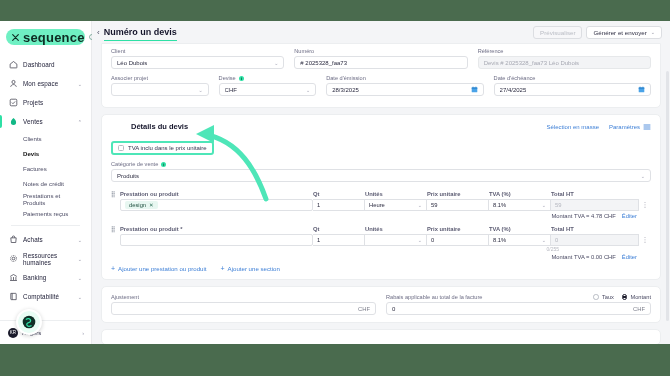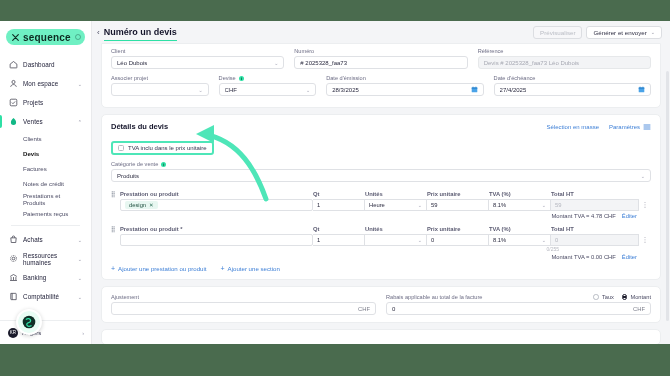--- a/index.html
+++ b/index.html
@@ -29,21 +29,21 @@
     background: #6ff0c3;
     border-radius: 8px;
     display: flex; align-items: center; gap: 4px;
     padding: 0 6px;
   }
   .logo-mark {
     width: 7px; height: 7px; flex: none;
     color: #0d2b22;
   }
   .logo-text {
-    font-size: 10px; font-weight: bold; color: #0d2b22;
+    font-size: 13px; font-weight: bold; color: #0d2b22;
     letter-spacing: .2px; flex: 1;
   }
   .logo-dot {
     width: 6px; height: 6px; border-radius: 50%;
     border: 1px solid #2e7a62; opacity: .55; flex: none;
   }
   .nav { padding: 0 5px; }
   .nav-item {
     display: flex; align-items: center; gap: 5px;
     height: 19px; padding: 0 4px; border-radius: 4px;
@@ -141,21 +141,21 @@
     height: 13px; border: 1px solid #dfe1e5; border-radius: 3px;
     background: #fff; display: flex; align-items: center;
     padding: 0 5px; font-size: 6px; color: #2b2b40; gap: 4px;
   }
   .fctl.muted { background: #f3f4f6; color: #a7a9b3; border-color: #e6e8ea; }
   .fctl .val { flex: 1; overflow: hidden; white-space: nowrap; }
   .fctl .cv { font-size: 5px; color: #9a9aae; }
   .cal { width: 7px; height: 7px; color: #4aa3e8; flex: none; }
   
   .sec-head { display: flex; align-items: center; margin-bottom: 6px; }
-  .sec-title { font-size: 7.5px; font-weight: bold; color: #15152b; flex: 1; }
+  .sec-title { font-size: 7.5px; font-weight: bold; color: #15152b; flex: 1; margin-left: 20px; }
   .link { font-size: 6px; color: #3d7fd6; }
   .sec-head .link + .link { margin-left: 10px; }
   .param-ico { width: 8px; height: 8px; color: #3d7fd6; margin-left: 3px; }
   
   .tva-row {
     display: inline-flex; align-items: center; gap: 4px;
     border: 2px solid #4ee6b8; border-radius: 3px;
     padding: 2px 5px; margin-bottom: 6px;
   }
   .cbx {

